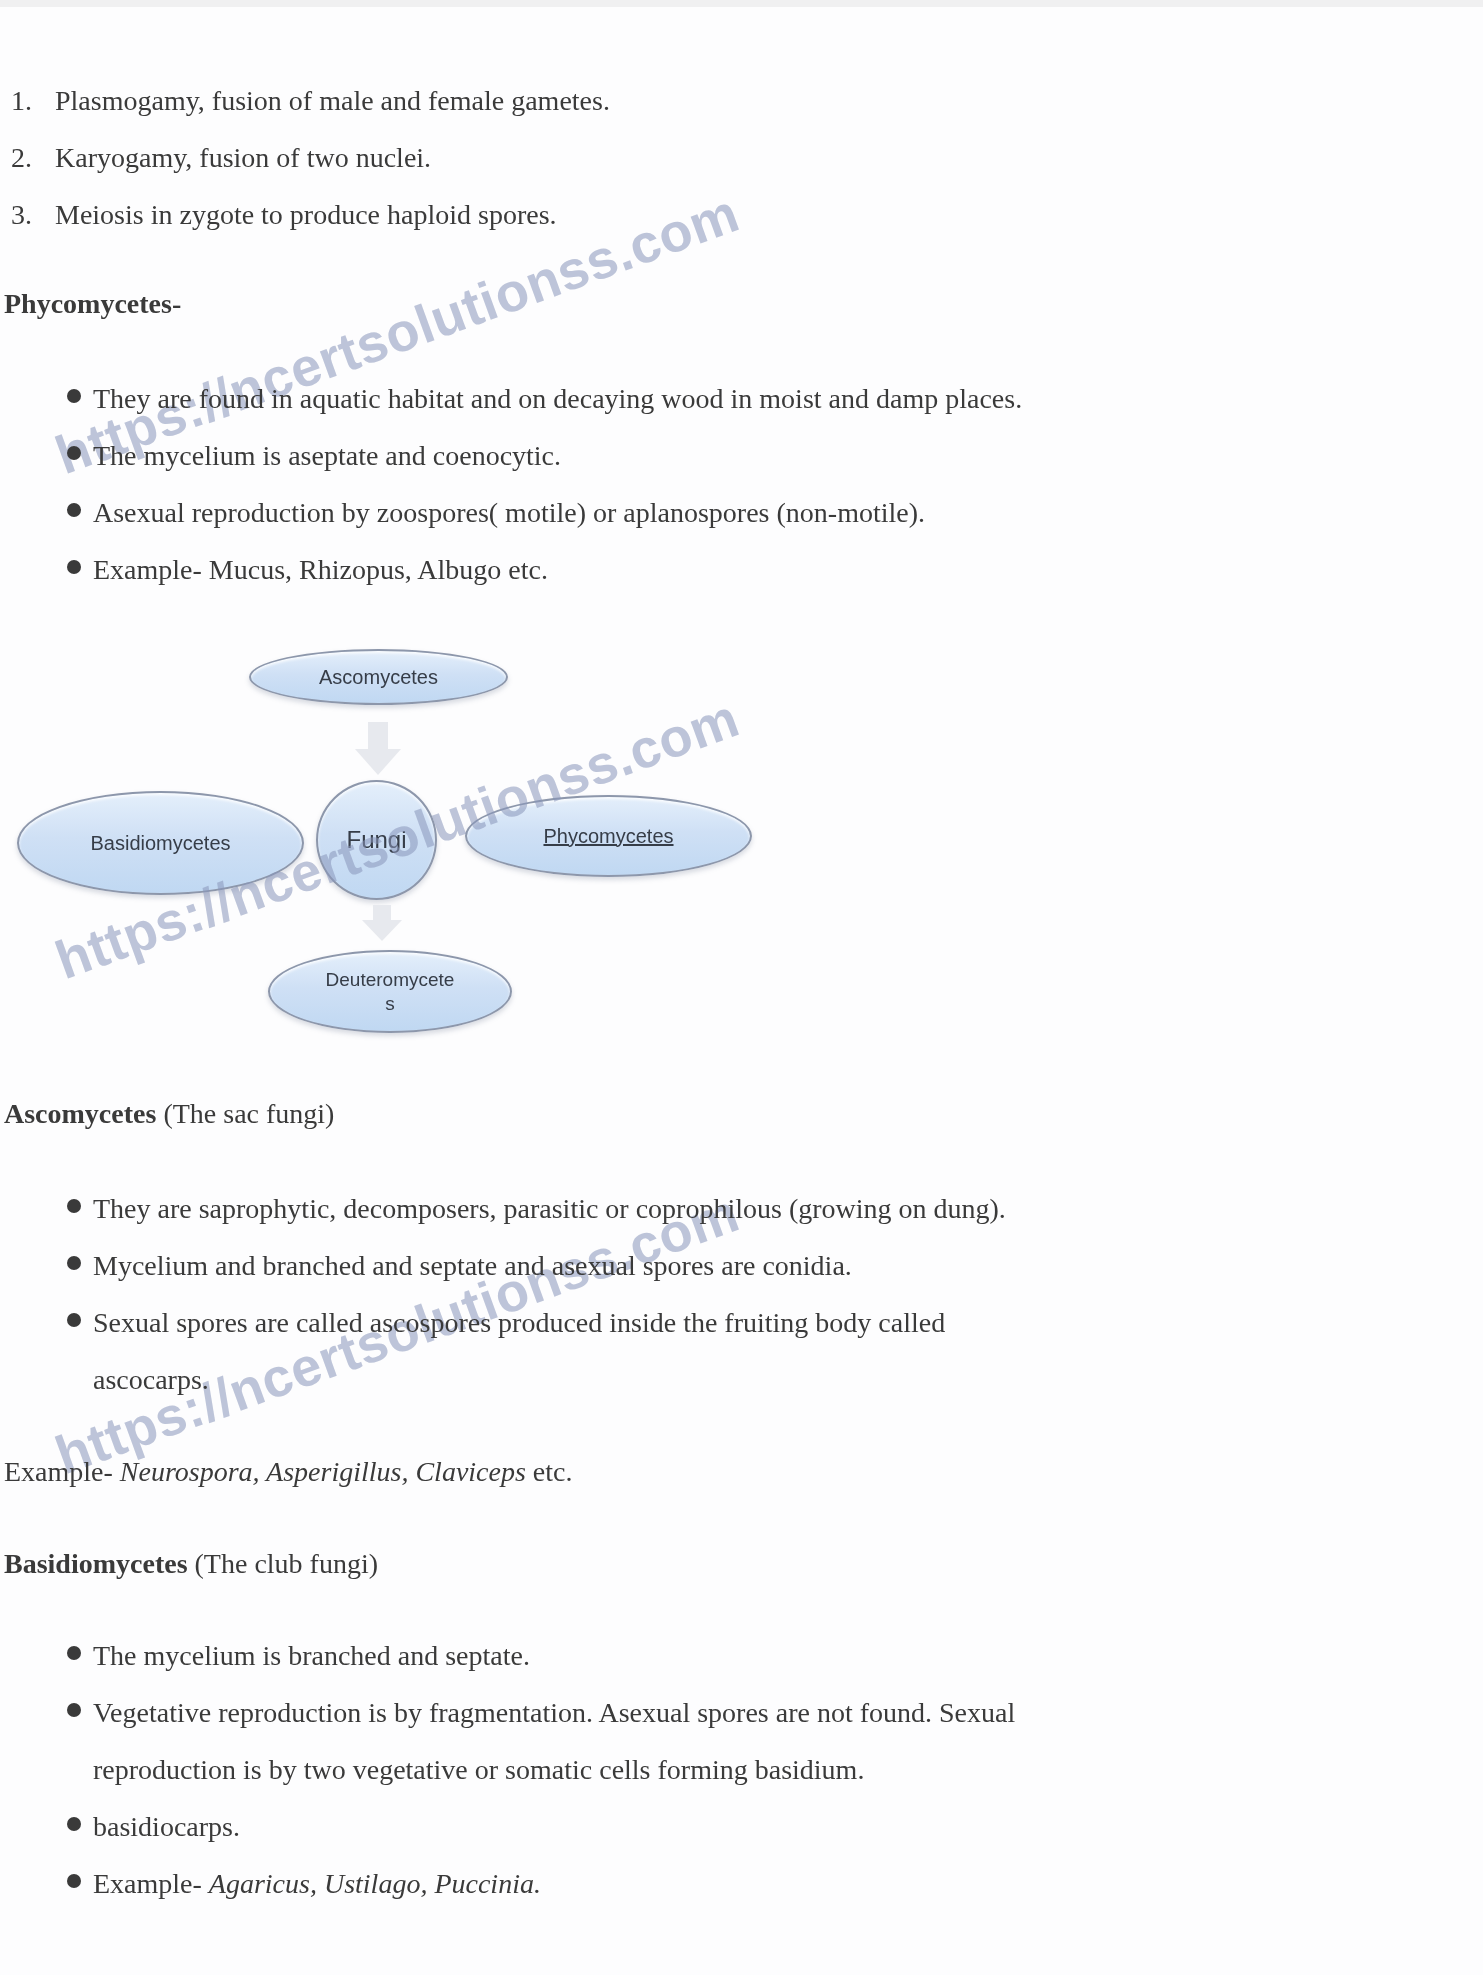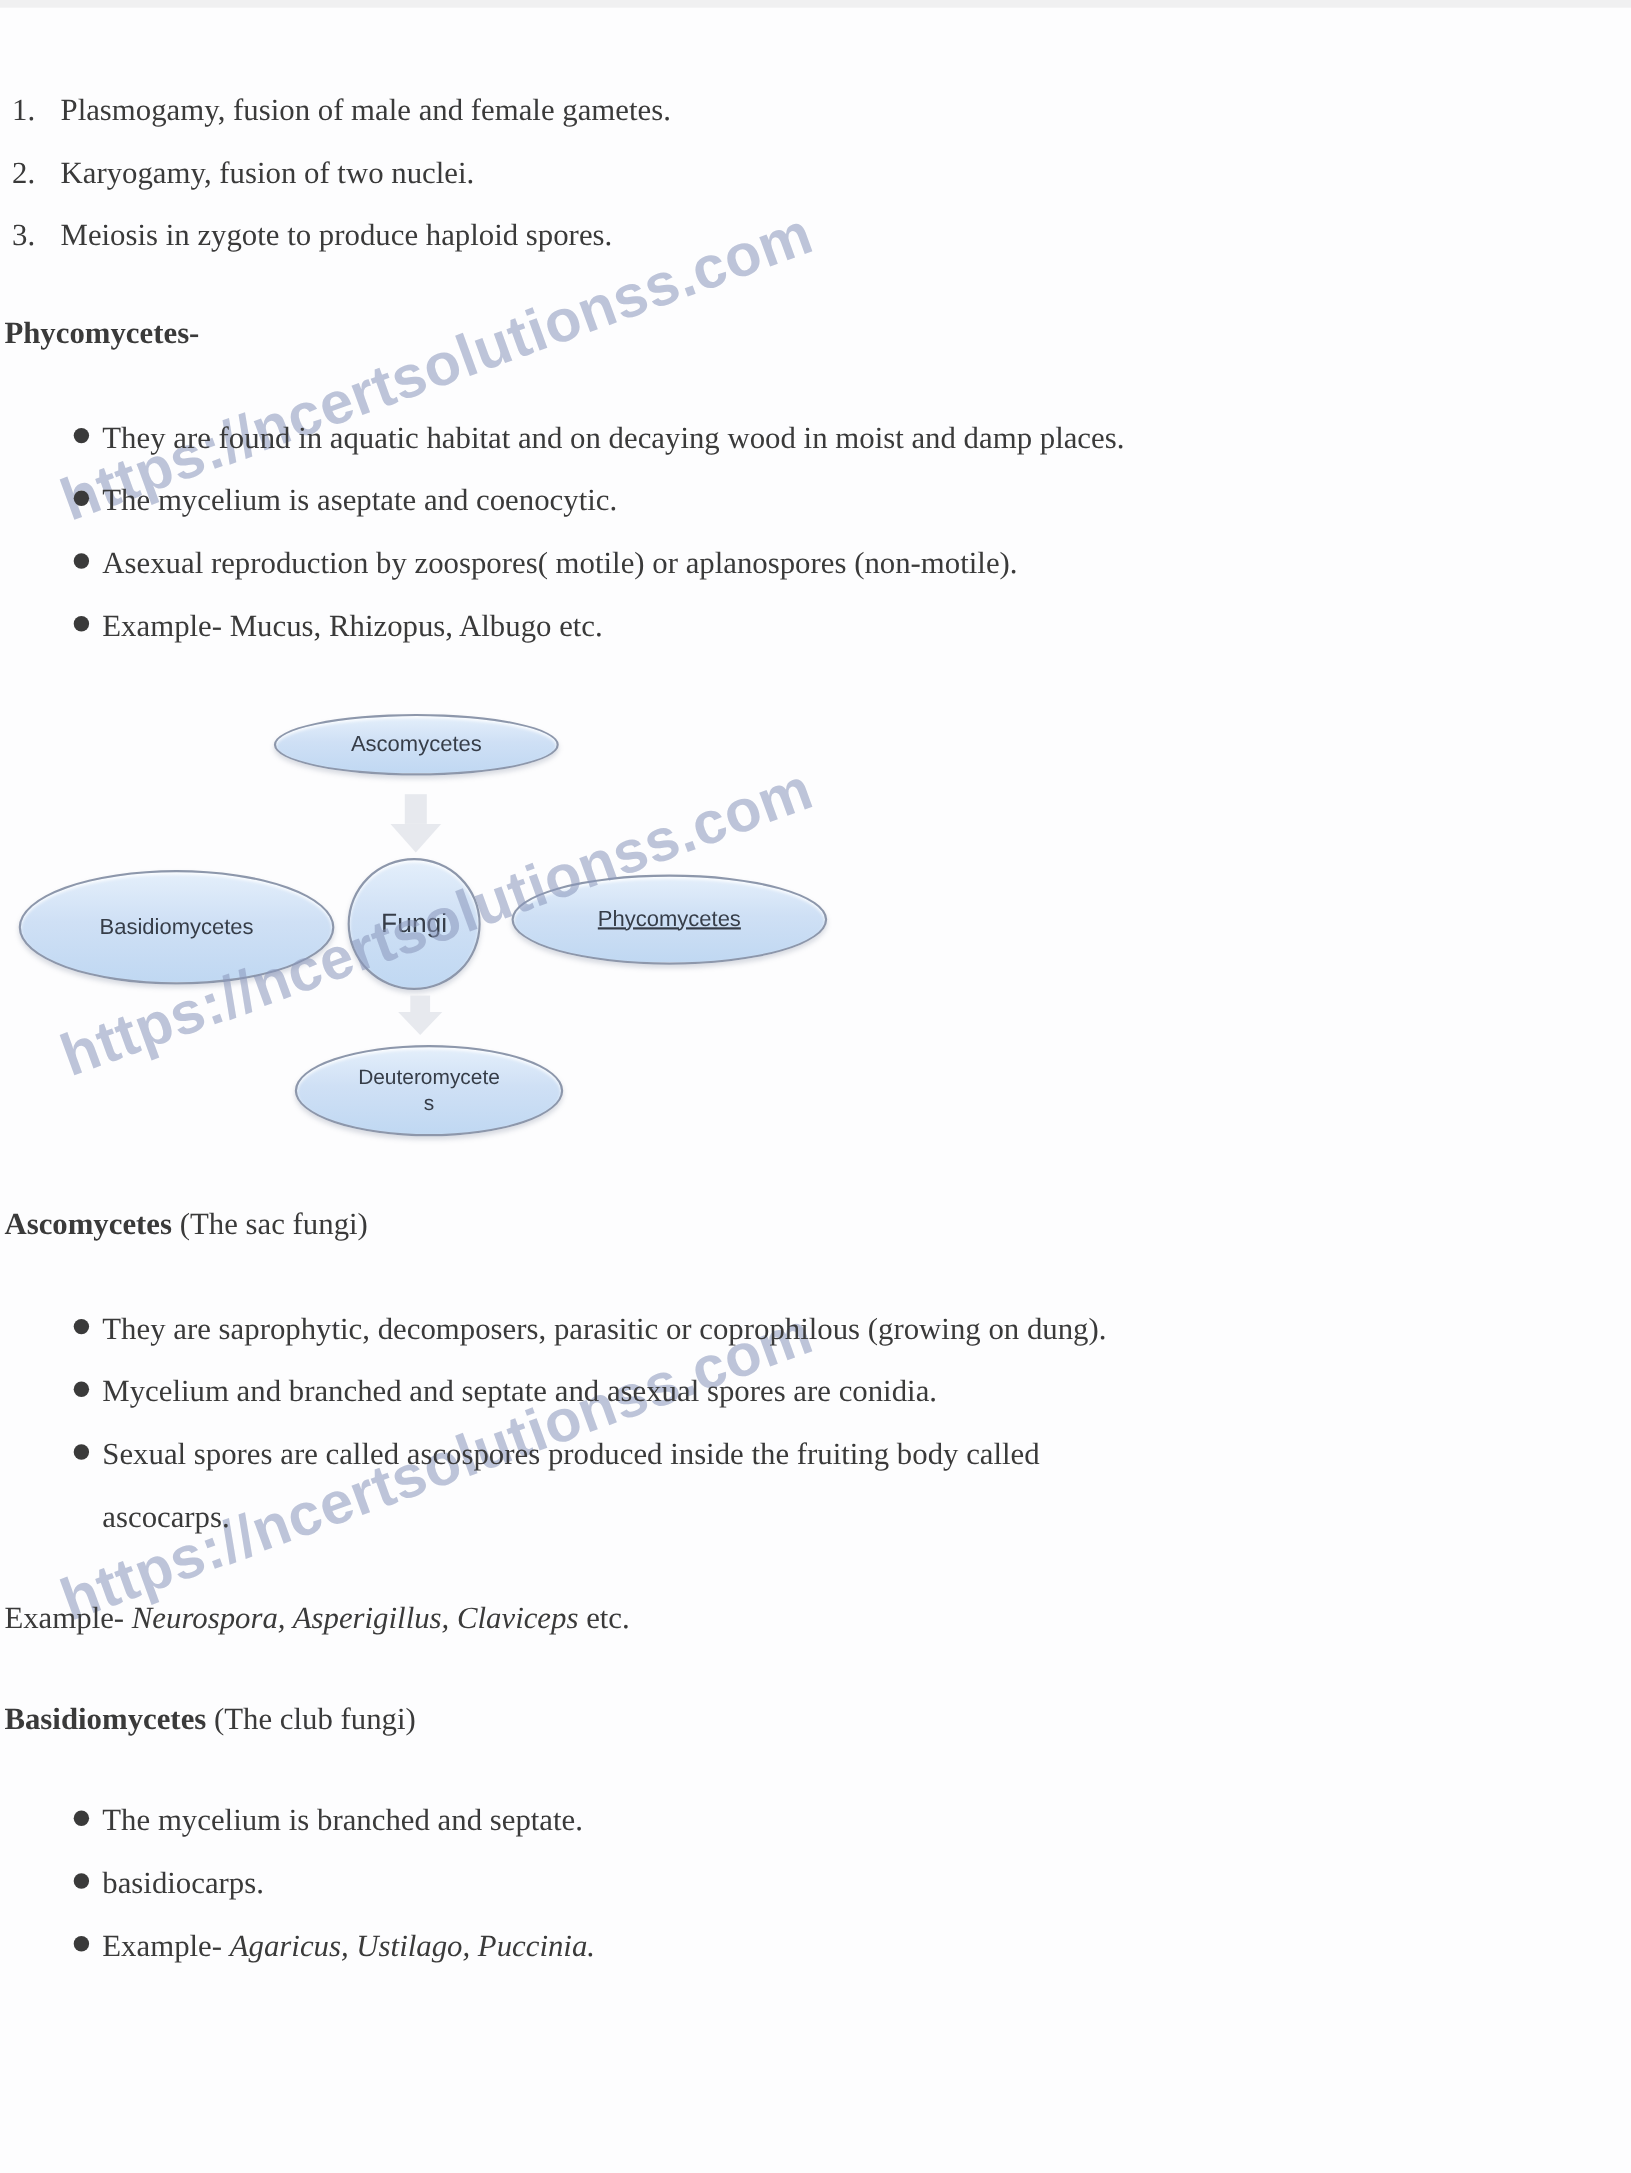--- a/index.html
+++ b/index.html
@@ -194,20 +194,24 @@
 
   <div class="heading h-basidio">
     <span class="bold">Basidiomycetes</span><span> (The club fungi)</span>
   </div>
 
   <div class="tblock bullet-list ul-basidio">
     <div class="bullet-item">
       <div class="line">The mycelium is branched and septate.</div>
     </div>
     <div class="bullet-item">
+      <div class="line">Vegetative reproduction is by fragmentation. Asexual spores are not found. Sexual</div>
+      <div class="line">reproduction is by two vegetative or somatic cells forming basidium.</div>
+    </div>
+    <div class="bullet-item">
       <div class="line">basidiocarps.</div>
     </div>
     <div class="bullet-item">
       <div class="line"><span>Example- </span><span class="italic">Agaricus, Ustilago, Puccinia.</span></div>
     </div>
   </div>
 
 </div>
 
 </body></html>

